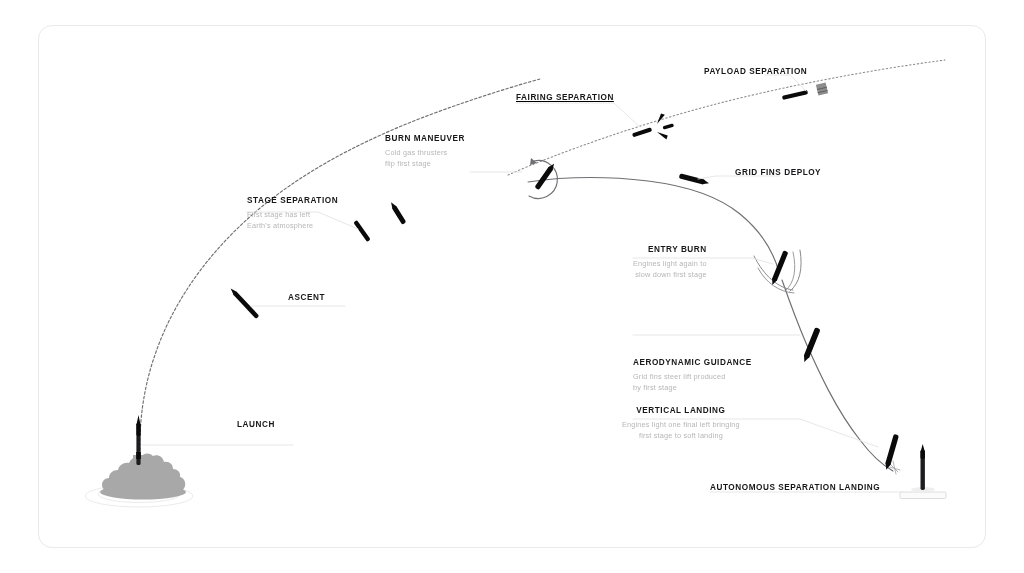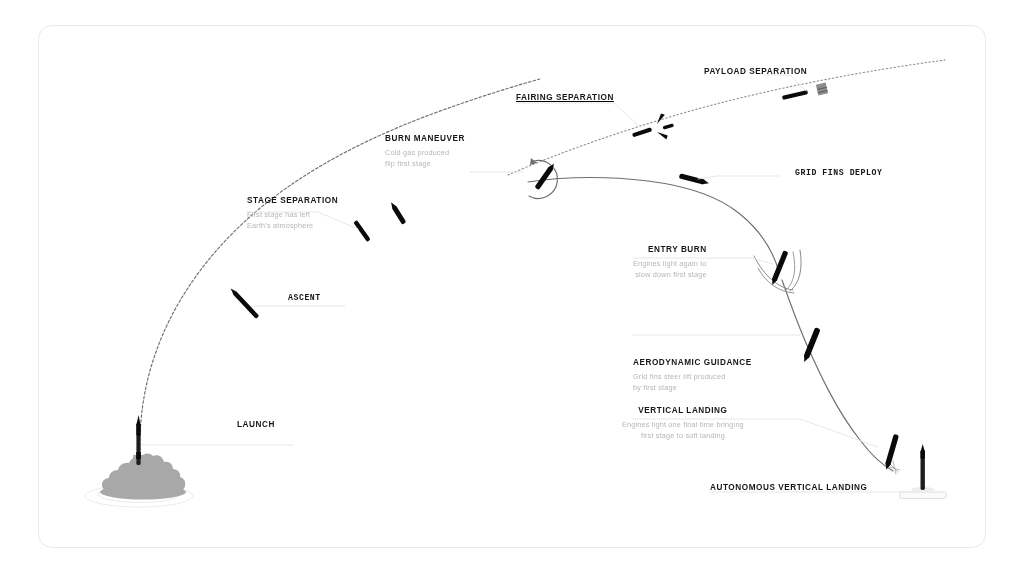--- a/index.html
+++ b/index.html
@@ -199,49 +199,49 @@
       <path d="M633 335 L800 335"></path>
       <path d="M633 419 L800 419 L878 447"></path>
       <path d="M710 492 L902 492"></path>
     </g>
   </svg>
 
   <div class="lbl" style="left:208px; top:420px;padding-left:29px;">
     <div class="lbl-title">LAUNCH</div>
   </div>
 
-  <div class="lbl" style="left:288px; top:293px;font-family:Liberation Mono, monospace;">
+  <div class="lbl" style="left:288px; top:293px;">
     <div class="lbl-title">ASCENT</div>
   </div>
 
   <div class="lbl" style="left:247px; top:196px;">
     <div class="lbl-title">STAGE SEPARATION</div>
     <div class="lbl-desc">
       <div>First stage has left</div>
       <div>Earth's atmosphere</div>
     </div>
   </div>
 
   <div class="lbl" style="left:385px; top:134px;">
     <div class="lbl-title">BURN MANEUVER</div>
     <div class="lbl-desc">
-      <div>Cold gas produced</div>
+      <div>Cold gas thrusters</div>
       <div>flip first stage</div>
     </div>
   </div>
 
   <div class="lbl" style="left:516px; top:93px;text-decoration:underline;">
     <div class="lbl-title">FAIRING SEPARATION</div>
   </div>
 
   <div class="lbl" style="left:672px; top:67px;padding-left:32px;">
     <div class="lbl-title">PAYLOAD SEPARATION</div>
   </div>
 
-  <div class="lbl" style="left:795px; top:168px;font-family:Liberation Mono, monospace;">
+  <div class="lbl" style="left:735px; top:168px;">
     <div class="lbl-title">GRID FINS DEPLOY</div>
   </div>
 
   <div class="lbl" style="left:633px; top:245px;text-align:right;">
     <div class="lbl-title">ENTRY BURN</div>
     <div class="lbl-desc">
       <div>Engines light again to</div>
       <div>slow down first stage</div>
     </div>
   </div>
@@ -250,22 +250,22 @@
     <div class="lbl-title">AERODYNAMIC GUIDANCE</div>
     <div class="lbl-desc">
       <div>Grid fins steer lift produced</div>
       <div>by first stage</div>
     </div>
   </div>
 
   <div class="lbl" style="left:622px; top:406px;text-align:center;">
     <div class="lbl-title">VERTICAL LANDING</div>
     <div class="lbl-desc">
-      <div>Engines light one final time bringing</div>
+      <div>Engines light one final left bringing</div>
       <div>first stage to soft landing</div>
     </div>
   </div>
 
   <div class="lbl" style="left:710px; top:483px;">
-    <div class="lbl-title">AUTONOMOUS VERTICAL LANDING</div>
+    <div class="lbl-title">AUTONOMOUS SEPARATION LANDING</div>
   </div>
 
 </div>
 
 </body></html>

